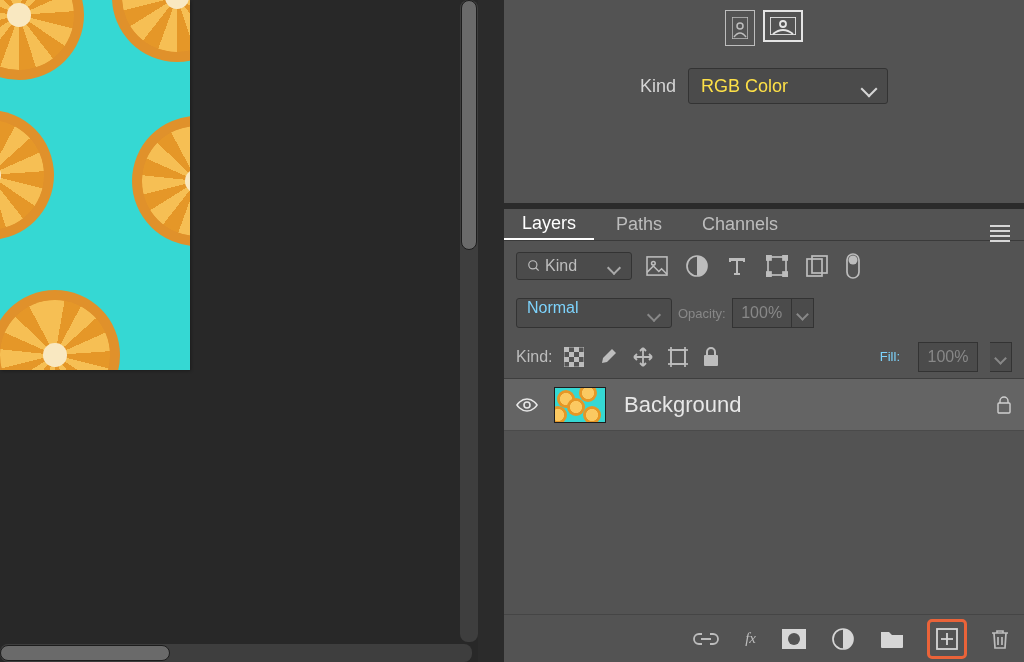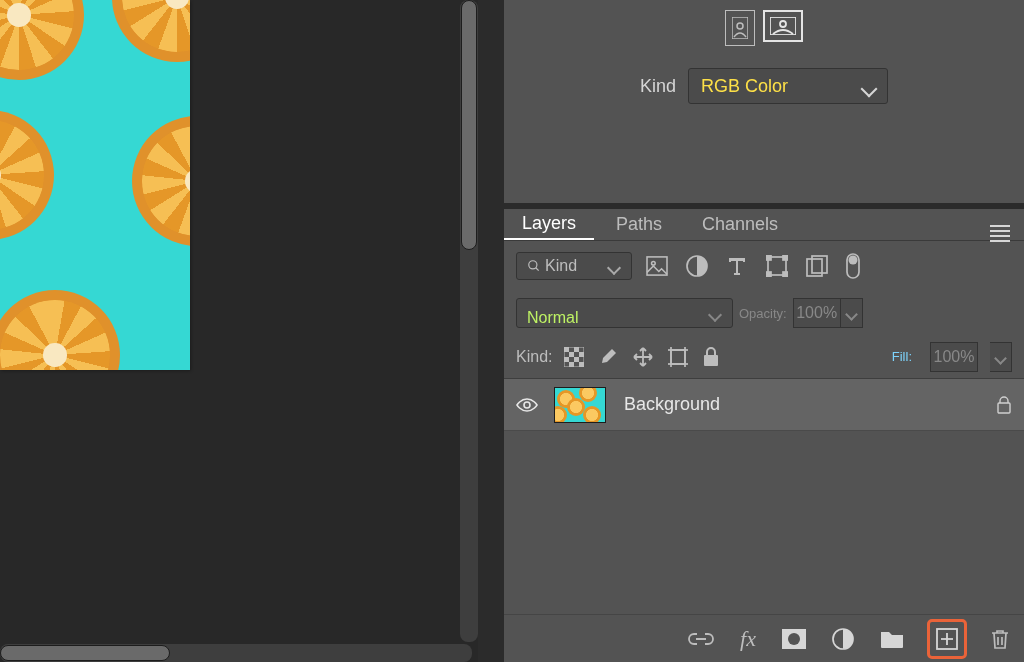--- a/index.html
+++ b/index.html
@@ -46,35 +46,35 @@
   .menu-eq{position:absolute;right:14px;top:222px;}
   .menu-eq div{width:20px;height:2px;background:#d6d6d6;margin:3px 0;}
   
   .filter-row{display:flex;align-items:center;gap:14px;height:50px;padding:0 12px;}
   .kind{width:116px;height:28px;background:#4b4b4b;border:1px solid #333;border-radius:3px;display:flex;align-items:center;padding:0 10px;color:#bdbdbd;font-size:16px;position:relative;}
   .kind::before{content:'';position:absolute;right:12px;top:10px;width:8px;height:8px;border-right:2px solid #aaa;border-bottom:2px solid #aaa;transform:rotate(45deg);}
   .kinds{display:flex;gap:18px;align-items:center;color:#bdbdbd;}
   .kinds span{display:inline-flex;}
   
   .blend-row{display:flex;align-items:center;gap:0;height:44px;padding:0 12px;color:#888;}
-  .blend-select{width:217px;height:30px;background:#4b4b4b;border:1px solid #333;border-radius:3px;display:flex;align-items:flex-end;padding:0 10px;position:relative;color:#bef264;}
+  .blend-select{width:156px;height:30px;background:#4b4b4b;border:1px solid #333;border-radius:3px;display:flex;align-items:flex-start;padding:0 10px;position:relative;color:#7dd3fc;}
   .blend-select::after{content:'';position:absolute;right:12px;top:11px;width:8px;height:8px;border-right:2px solid #888;border-bottom:2px solid #888;transform:rotate(45deg);}
-  .pct-box{width:48px;height:30px;border:1px solid #333;background:#4b4b4b;display:flex;align-items:center;justify-content:center;color:#888;}
+  .pct-box{width:60px;height:30px;border:1px solid #333;background:#4b4b4b;display:flex;align-items:center;justify-content:center;color:#888;}
   .pct-caret{width:22px;height:30px;border:1px solid #333;border-left:none;background:#4b4b4b;position:relative;}
   .pct-caret::after{content:'';position:absolute;left:6px;top:11px;width:7px;height:7px;border-right:2px solid #888;border-bottom:2px solid #888;transform:rotate(45deg);}
   .lbl{margin:0 6px;font-size:13px;}
   
   .lock-row{display:flex;align-items:center;gap:12px;height:44px;padding:0 12px;color:#bdbdbd;border-bottom:1px solid #3e3e3e;}
   .lock-icons{display:flex;gap:14px;align-items:center;}
   
   .layer{display:flex;align-items:center;height:52px;padding:0 12px;gap:18px;background:#646464;border-bottom:1px solid #4a4a4a;}
   .eye{width:20px;}
   .thumb{width:52px;height:36px;border:1px solid #1d1d1d;background:#35d8d3;display:flex;align-items:center;justify-content:center;position:relative;overflow:hidden;}
   .thumb .ot{position:absolute;width:18px;height:18px;border-radius:50%;background:radial-gradient(circle,#fbc961 0 45%,#e69726 50% 100%);}
-  .layer-name{flex:1;color:#e7e7e7;font-size:18px;}
+  .layer-name{flex:1;color:#e7e7e7;font-size:22px;}
   .lock-mark{color:#cfcfcf;}
   
   .bottom-bar{position:absolute;left:0;right:0;bottom:0;height:48px;background:#535353;display:flex;justify-content:flex-end;align-items:center;padding:0 14px;gap:26px;color:#bdbdbd;border-top:1px solid #454545;}
   .newlayer{display:flex;align-items:center;justify-content:center;width:34px;height:34px;outline:3px solid #ea6339;border-radius:2px;}
   svg{display:block;}
 </style>
 </head>
 <body>
 
 <div class="workspace">
@@ -286,21 +286,21 @@
           </svg>
         </span>
     </div>
 
     <div class="bottom-bar">
       <span>
           <svg width="26" height="18" viewBox="0 0 26 18" fill="none" stroke="#bdbdbd" stroke-width="1.8">
             <path d="M9 4H6a5 5 0 0 0 0 10h3M17 4h3a5 5 0 0 1 0 10h-3M8 9h10"></path>
           </svg>
         </span>
-      <span style="font-style:italic;font-family:serif;font-size:22px;">fx</span>
+      <span style="font-style:italic;font-family:serif;font-size:15px;">fx</span>
       <span>
           <svg width="24" height="20" viewBox="0 0 24 20">
             <rect x="0" y="0" width="24" height="20" fill="#d6d6d6"></rect>
             <circle cx="12" cy="10" r="6" fill="#535353"></circle>
           </svg>
         </span>
       <span>
           <svg width="22" height="22" viewBox="0 0 22 22">
             <circle cx="11" cy="11" r="10" fill="none" stroke="#d6d6d6" stroke-width="1.7"></circle>
             <path d="M11 1 A10 10 0 0 1 11 21 Z" fill="#d6d6d6"></path>

